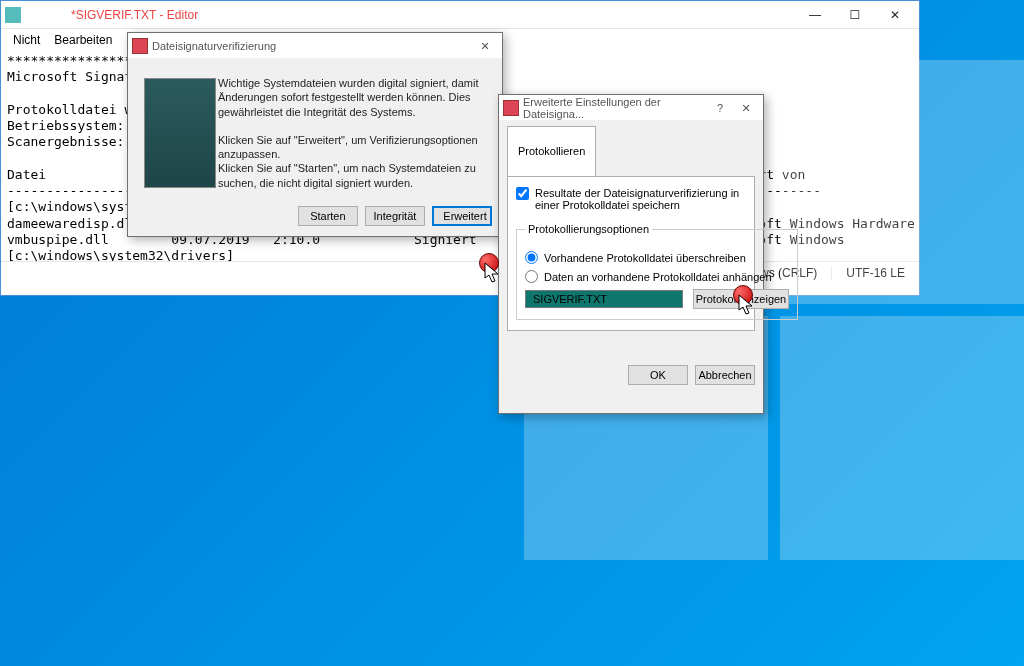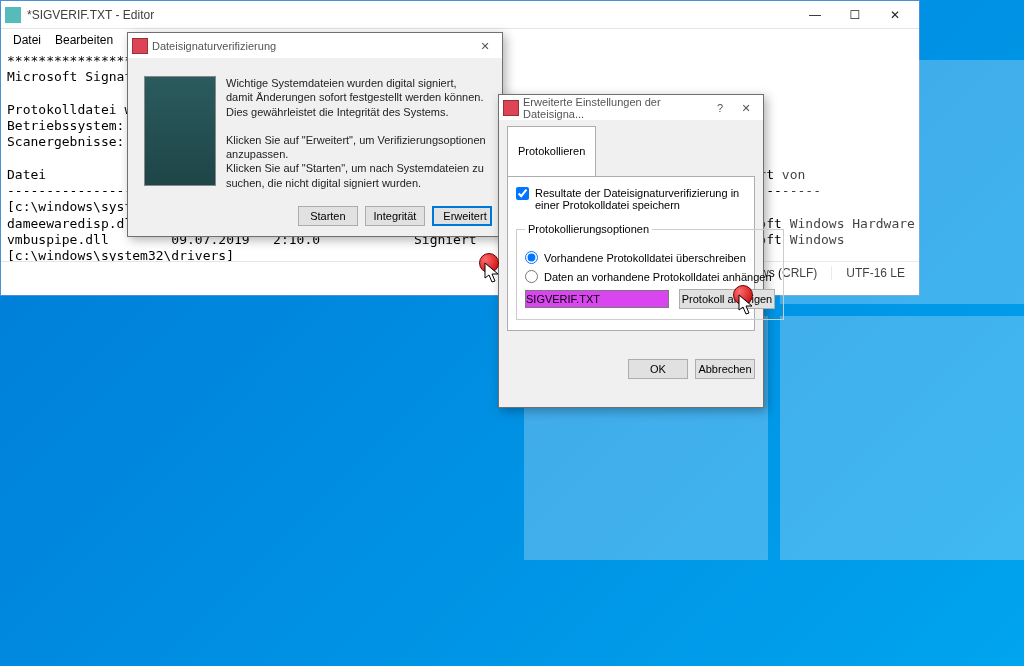--- a/index.html
+++ b/index.html
@@ -15,45 +15,45 @@
   .bg-logo div { background:#fff; }
 
   .window { position:absolute; background:#f0f0f0; border:1px solid #707070; box-shadow:3px 3px 10px rgba(0,0,0,0.3); }
   .titlebar { background:#fff; height:25px; display:flex; align-items:center; padding:0 4px; font-size:11px; color:#555; }
   .titlebar .icon { width:16px; height:16px; background:#d45; margin-right:4px; display:inline-block; border:1px solid #933; }
   .titlebar .title { flex:1; }
   .titlebar .help, .titlebar .close { width:26px; height:20px; text-align:center; line-height:20px; color:#555; cursor:pointer; }
 
   
   #dlg1 { left:127px; top:32px; width:376px; }
-  #dlg1 .body { padding:18px 16px 10px 16px; display:flex; gap:10px; }
+  #dlg1 .body { padding:18px 16px 10px 16px; display:flex; gap:2px;align-items:center; }
   #dlg1 .poster { width:72px; height:110px; background:linear-gradient(#2b5b5e,#1e4547); border:1px solid #888; flex-shrink:0; }
   #dlg1 .txt { font-size:11px; color:#222; line-height:1.3; }
   #dlg1 .btns { padding:6px 10px 10px; text-align:right; }
   .btn { display:inline-block; background:#e1e1e1; border:1px solid #adadad; padding:3px 0; width:60px; text-align:center; font-size:11px; margin-left:4px; cursor:pointer; }
   .btn.focus { border:1px solid #0078d7; box-shadow:0 0 0 1px #0078d7 inset;padding-left:6px; }
 
   
   #dlg2 { left:498px; top:94px; width:266px; }
   #dlg2 .tabrow { padding:6px 8px 0; }
   #dlg2 .tab { display:inline-block; background:#fff; border:1px solid #adadad; border-bottom:none; padding:18px 10px; font-size:11px; }
   #dlg2 .tabpane { background:#fff; border:1px solid #adadad; margin:0 8px; padding:10px 8px; }
   #dlg2 .chkrow { display:flex; align-items:flex-start; gap:6px; font-size:11px; margin-bottom:12px; }
   #dlg2 fieldset { border:1px solid #ccc; padding:10px 8px; font-size:11px; }
   #dlg2 fieldset legend { font-size:11px; padding:0 3px; }
   .radiorow { display:flex; align-items:center; gap:6px; margin:6px 0; }
   .lblrow { margin-top:10px; }
   .inprow { display:flex; gap:6px; margin-top:4px; align-items:center; }
-  .inprow input[type=text] { flex:1; border:1px solid #7a7a7a; padding:2px 0; font-size:11px; background:#d946ef; }
-  #dlg2 .dlgbtns { text-align:right; padding:28px 8px; }
+  .inprow input[type=text] { flex:1; border:1px solid #7a7a7a; padding:2px 7px; font-size:11px; background:#0f766e; }
+  #dlg2 .dlgbtns { text-align:right; padding:28px 8px;margin-top:6px; }
 
   
   #notepad { left:85px; top:369px; width:920px; height:296px; background:#fff; border:1px solid #4a90d9; }
   #notepad .titlebar { background:#fff; border-bottom:1px solid #e5e5e5; height:28px; }
-  #notepad .titlebar .title { font-size:12px; color:#404040; }
+  #notepad .titlebar .title { font-size:12px; color:#ef4444;margin-left:44px; }
   #notepad .winbtns { display:flex; }
   #notepad .winbtn { width:40px; height:26px; text-align:center; line-height:26px; font-size:12px; color:#222; cursor:pointer; }
   #notepad .menubar { display:flex; gap:2px; padding:2px 6px; font-size:12px; }
   #notepad .menubar span { padding:2px 6px; cursor:pointer; }
   #notepad .content { font-family:Consolas,monospace; font-size:13px; white-space:pre; padding:2px 4px 2px 6px; overflow-x:scroll; overflow-y:scroll; height:210px; color:#000; line-height:1.25; }
   #notepad .status { display:flex; border-top:1px solid #e5e5e5; font-size:12px; height:22px; align-items:center; }
   #notepad .status .seg { border-left:1px solid #e5e5e5; padding:0 14px; }
   #notepad .status .spacer { flex:1; }
 
   
@@ -136,21 +136,21 @@
   <div class="titlebar">
     <span style="width:16px;height:16px;background:#5bb;display:inline-block;margin-right:6px"></span>
     <span class="title">*SIGVERIF.TXT - Editor</span>
     <div class="winbtns">
       <span class="winbtn">—</span>
       <span class="winbtn">☐</span>
       <span class="winbtn x">✕</span>
     </div>
   </div>
   <div class="menubar">
-    <span>Datei</span>
+    <span>Nicht</span>
     <span>Bearbeiten</span>
     <span>Format</span>
     <span>Ansicht</span>
     <span>Hilfe</span>
   </div>
   <div class="content">********************************
 Microsoft Signaturverifizierung
 
 Protokolldatei wurde am 23.09.2019 um 23:34 erstellt.
 Betriebssystem:  Windows (x86), Version:  10.0, Build: 18362, CSDVersion:

